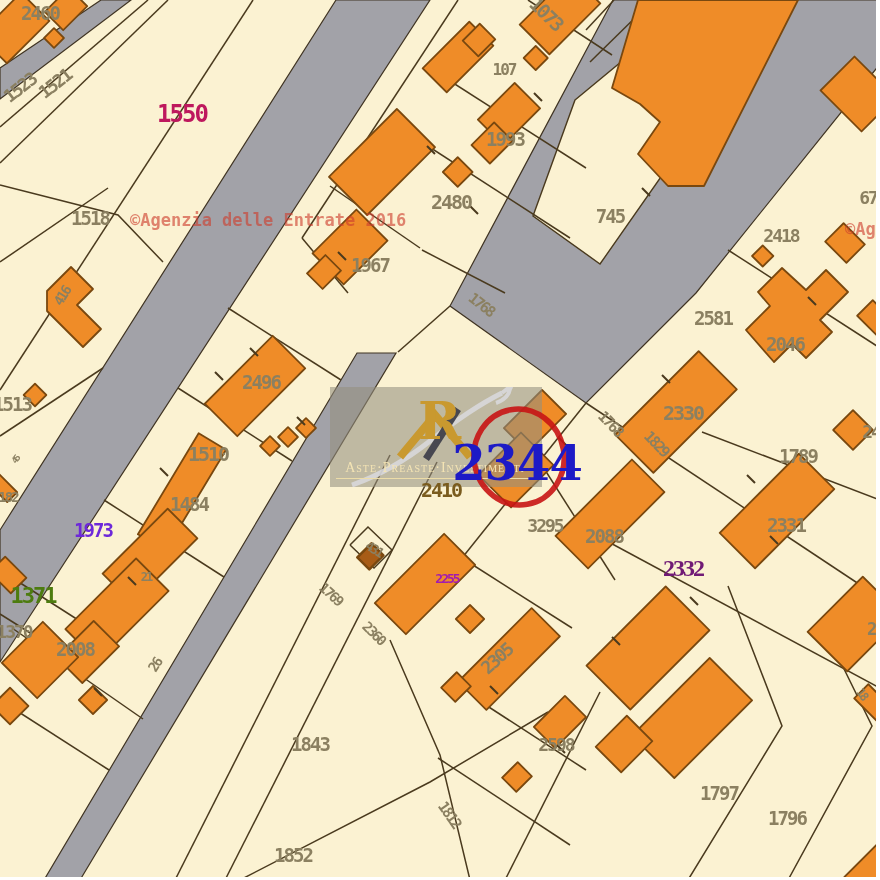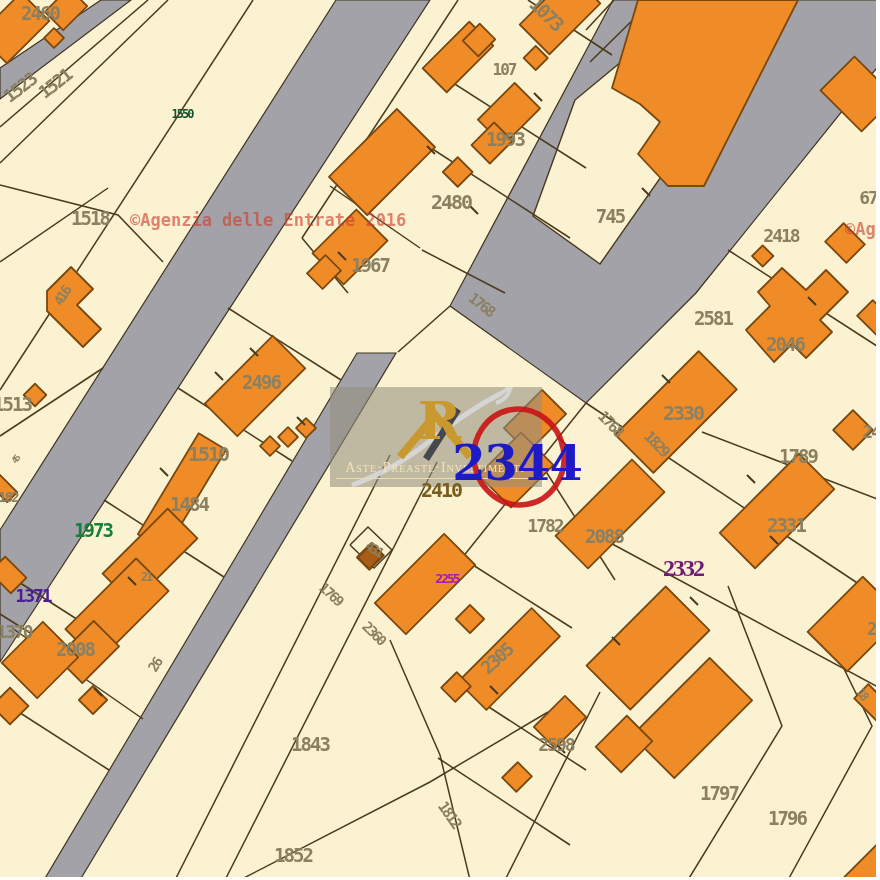--- a/index.html
+++ b/index.html
@@ -155,21 +155,21 @@
       <path d="M128,22 L96,72" stroke="#474750" stroke-width="7" fill="none"></path>
       <text x="88" y="52" font-family="DejaVu Serif, Liberation Serif, serif" font-size="52" font-weight="bold" fill="#c9992f">R</text>
     </svg>
     <div class="brand">Aste·Preaste·Investimenti</div>
   </div>
 
   <div class="labels" id="labels-layer">
       <span class="plbl" style="left: 40px; top: 13px; font-size: 19px; color: rgb(139, 128, 97); transform: translate(-50%, -50%) rotate(0deg);">2460</span>
       <span class="plbl" style="left: 20px; top: 88px; font-size: 18px; color: rgb(139, 128, 97); transform: translate(-50%, -50%) rotate(-38deg);">1523</span>
       <span class="plbl" style="left: 55px; top: 84px; font-size: 18px; color: rgb(139, 128, 97); transform: translate(-50%, -50%) rotate(-38deg);">1521</span>
-      <span class="plbl" style="left: 182px; top: 114px; font-size: 12px; color: #14532d; transform: translate(-50%, -50%) rotate(0deg);">1550</span>
+      <span class="plbl" style="left: 182px; top: 114px; font-size: 24px; color: #be185d; transform: translate(-50%, -50%) rotate(0deg);">1550</span>
       <span class="plbl" style="left: 90px; top: 218px; font-size: 19px; color: rgb(139, 128, 97); transform: translate(-50%, -50%) rotate(0deg);">1518</span>
       <span class="plbl" style="left: 546px; top: 14px; font-size: 19px; color: rgb(139, 128, 97); transform: translate(-50%, -50%) rotate(44deg);">1073</span>
       <span class="plbl" style="left: 504px; top: 70px; font-size: 16px; color: rgb(139, 128, 97); transform: translate(-50%, -50%) rotate(0deg);">107</span>
       <span class="plbl" style="left: 505px; top: 139px; font-size: 19px; color: rgb(139, 128, 97); transform: translate(-50%, -50%) rotate(0deg);">1993</span>
       <span class="plbl" style="left: 451px; top: 202px; font-size: 20px; color: rgb(139, 128, 97); transform: translate(-50%, -50%) rotate(0deg);">2480</span>
       <span class="plbl" style="left: 370px; top: 265px; font-size: 19px; color: rgb(139, 128, 97); transform: translate(-50%, -50%) rotate(0deg);">1967</span>
       <span class="plbl" style="left: 610px; top: 216px; font-size: 19px; color: rgb(139, 128, 97); transform: translate(-50%, -50%) rotate(0deg);">745</span>
       <span class="plbl" style="left: 781px; top: 236px; font-size: 18px; color: rgb(139, 128, 97); transform: translate(-50%, -50%) rotate(0deg);">2418</span>
       <span class="plbl" style="left: 868px; top: 198px; font-size: 18px; color: rgb(139, 128, 97); transform: translate(-50%, -50%) rotate(0deg);">67</span>
       <span class="plbl" style="left: 713px; top: 318px; font-size: 19px; color: rgb(139, 128, 97); transform: translate(-50%, -50%) rotate(0deg); text-align: center;">2581</span>
@@ -180,30 +180,30 @@
       <span class="plbl" style="left: 656px; top: 444px; font-size: 15px; color: rgb(139, 128, 97); transform: translate(-50%, -50%) rotate(46deg);">1829</span>
       <span class="plbl" style="left: 798px; top: 456px; font-size: 19px; color: rgb(139, 128, 97); transform: translate(-50%, -50%) rotate(0deg);">1789</span>
       <span class="plbl" style="left: 871px; top: 432px; font-size: 18px; color: rgb(139, 128, 97); transform: translate(-50%, -50%) rotate(0deg);">24</span>
       <span class="plbl" style="left: 12px; top: 404px; font-size: 19px; color: rgb(139, 128, 97); transform: translate(-50%, -50%) rotate(0deg);">1513</span>
       <span class="plbl" style="left: 62px; top: 296px; font-size: 14px; color: rgb(139, 128, 97); transform: translate(-50%, -50%) rotate(-58deg);">416</span>
       <span class="plbl" style="left: 16px; top: 460px; font-size: 9px; color: rgb(139, 128, 97); transform: translate(-50%, -50%) rotate(-55deg);">45</span>
       <span class="plbl" style="left: 8px; top: 497px; font-size: 14px; color: rgb(139, 128, 97); transform: translate(-50%, -50%) rotate(0deg);">182</span>
       <span class="plbl" style="left: 261px; top: 382px; font-size: 19px; color: rgb(139, 128, 97); transform: translate(-50%, -50%) rotate(0deg);">2496</span>
       <span class="plbl" style="left: 208px; top: 454px; font-size: 20px; color: rgb(139, 128, 97); transform: translate(-50%, -50%) rotate(0deg);">1510</span>
       <span class="plbl" style="left: 189px; top: 504px; font-size: 19px; color: rgb(139, 128, 97); transform: translate(-50%, -50%) rotate(0deg);">1484</span>
-      <span class="plbl" style="left: 93px; top: 530px; font-size: 19px; color: #15803d; transform: translate(-50%, -50%) rotate(0deg);">1973</span>
+      <span class="plbl" style="left: 93px; top: 530px; font-size: 19px; color: #6d28d9; transform: translate(-50%, -50%) rotate(0deg);">1973</span>
       <span class="plbl" style="left: 146px; top: 577px; font-size: 12px; color: rgb(139, 128, 97); transform: translate(-50%, -50%) rotate(0deg);">21</span>
       <span class="plbl" style="left: 441px; top: 450px; font-size: 20px; color: rgb(122, 92, 30); transform: translate(-50%, -50%) rotate(0deg); margin-top: 40px;">2410</span>
-      <span class="plbl" style="left: 545px; top: 526px; font-size: 18px; color: rgb(139, 128, 97); transform: translate(-50%, -50%) rotate(0deg);">1782</span>
+      <span class="plbl" style="left: 545px; top: 526px; font-size: 18px; color: rgb(139, 128, 97); transform: translate(-50%, -50%) rotate(0deg);">3295</span>
       <span class="plbl" style="left: 604px; top: 536px; font-size: 19px; color: rgb(139, 128, 97); transform: translate(-50%, -50%) rotate(0deg);">2088</span>
       <span class="plbl" style="left: 683px; top: 568px; font-size: 24px; color: #701a75; transform: translate(-50%, -50%) rotate(0deg); font-family: Liberation Serif, serif;">2332</span>
       <span class="plbl" style="left: 786px; top: 525px; font-size: 19px; color: rgb(139, 128, 97); transform: translate(-50%, -50%) rotate(0deg);">2331</span>
       <span class="plbl" style="left: 447px; top: 578px; font-size: 13px; color: #a21caf; transform: translate(-50%, -50%) rotate(0deg);">2255</span>
       <span class="plbl" style="left: 374px; top: 549px; font-size: 13px; color: rgb(139, 128, 97); transform: translate(-50%, -50%) rotate(33deg);">431</span>
-      <span class="plbl" style="left: 33px; top: 596px; font-size: 18px; color: #4c1d95; transform: translate(-50%, -50%) rotate(0deg);">1371</span>
+      <span class="plbl" style="left: 33px; top: 596px; font-size: 22px; color: #4d7c0f; transform: translate(-50%, -50%) rotate(0deg);">1371</span>
       <span class="plbl" style="left: 14px; top: 632px; font-size: 18px; color: rgb(139, 128, 97); transform: translate(-50%, -50%) rotate(0deg);">1370</span>
       <span class="plbl" style="left: 75px; top: 649px; font-size: 19px; color: rgb(139, 128, 97); transform: translate(-50%, -50%) rotate(0deg);">2008</span>
       <span class="plbl" style="left: 155px; top: 665px; font-size: 14px; color: rgb(139, 128, 97); transform: translate(-50%, -50%) rotate(-58deg);">26</span>
       <span class="plbl" style="left: 331px; top: 594px; font-size: 14px; color: rgb(139, 128, 97); transform: translate(-50%, -50%) rotate(42deg);">1769</span>
       <span class="plbl" style="left: 374px; top: 633px; font-size: 14px; color: rgb(139, 128, 97); transform: translate(-50%, -50%) rotate(45deg);">2360</span>
       <span class="plbl" style="left: 310px; top: 744px; font-size: 19px; color: rgb(139, 128, 97); transform: translate(-50%, -50%) rotate(0deg);">1843</span>
       <span class="plbl" style="left: 293px; top: 855px; font-size: 19px; color: rgb(139, 128, 97); transform: translate(-50%, -50%) rotate(0deg);">1852</span>
       <span class="plbl" style="left: 449px; top: 815px; font-size: 15px; color: rgb(139, 128, 97); transform: translate(-50%, -50%) rotate(55deg);">1812</span>
       <span class="plbl" style="left: 497px; top: 659px; font-size: 18px; color: rgb(139, 128, 97); transform: translate(-50%, -50%) rotate(-42deg);">2305</span>
       <span class="plbl" style="left: 556px; top: 745px; font-size: 18px; color: rgb(139, 128, 97); transform: translate(-50%, -50%) rotate(0deg);">2598</span>

